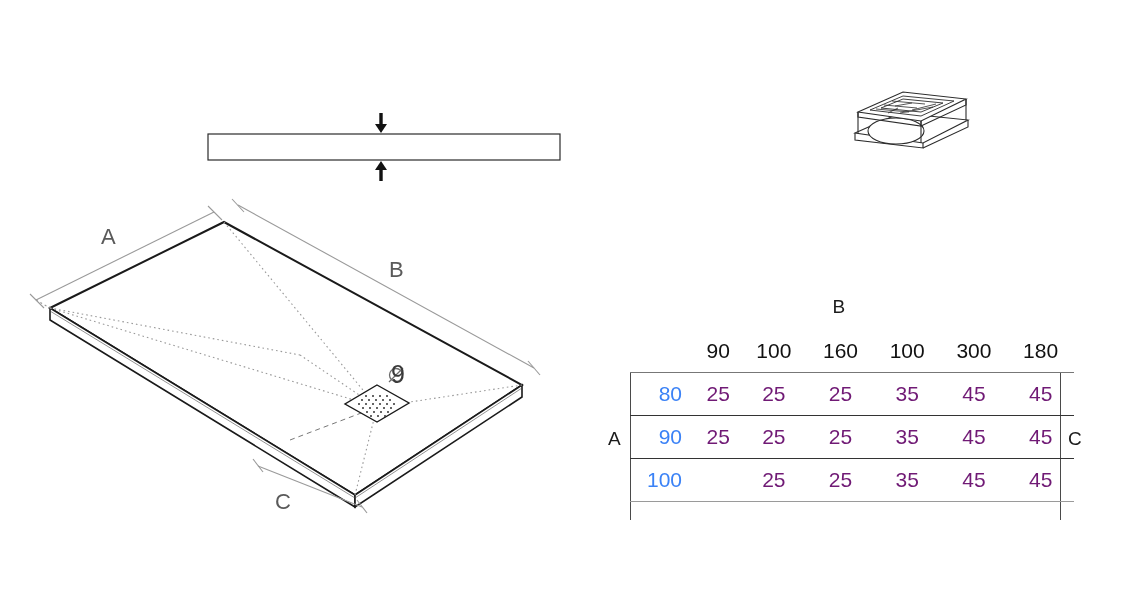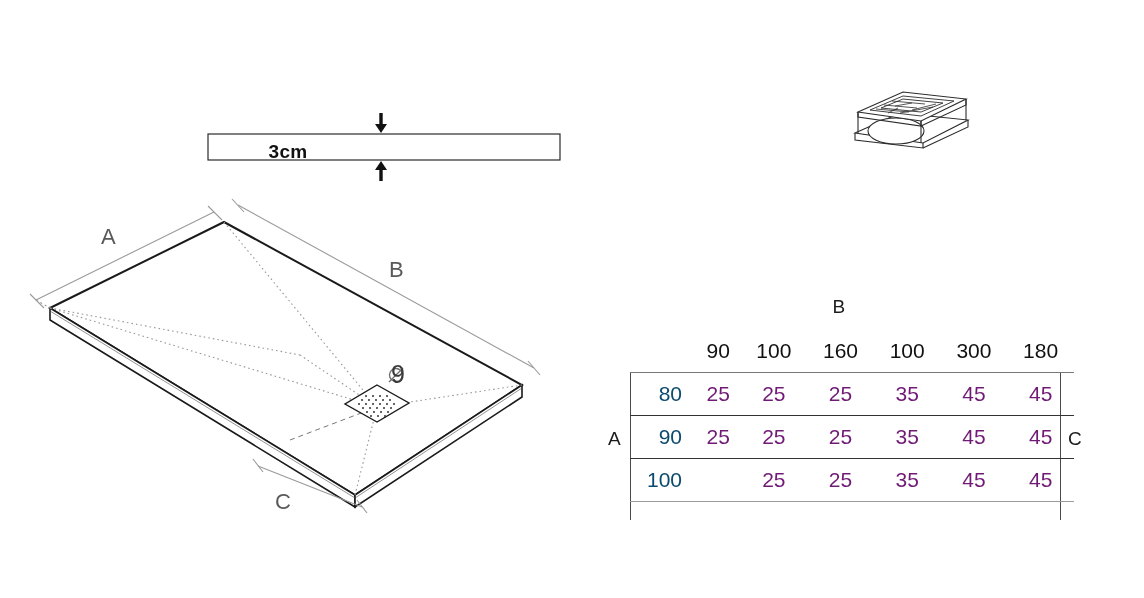--- a/index.html
+++ b/index.html
@@ -43,21 +43,21 @@
     padding:0;margin:0;
     height:42px;
     text-align:center;
     vertical-align:middle;
     font-weight:normal;
     font-size:21px;
     color:#701a75;
   }
   table.sizes th.colhead{font-size:21px;color:#111;}
   table.sizes td.rowhead{
-    font-size:21px;color:#0c4a6e;
+    font-size:21px;color:#3b82f6;
     text-align:right;
     padding-right:14px;
     width:52px;
   }
   table.sizes th.corner{width:52px;}
   .v-dim{color:#8e8e8e;font-weight:normal;}
   .v-bold{color:#111;font-weight:bold;}
   .rule-row td{border-bottom:1.6px solid #333;}
   .rule-last td{border-bottom:1.6px solid #9a9a9a;}
   .hdr-rule td,.hdr-rule th{border-bottom:1.6px solid #777;}
@@ -223,21 +223,20 @@
         <line x1="888" y1="113" x2="898" y2="108"></line>
         <line x1="912" y1="110" x2="936" y2="104"></line>
         <line x1="895" y1="106" x2="912" y2="103"></line>
       </g>
 
       <polyline points="858,112 858,117 921,126 921,121"></polyline>
       <polyline points="921,126 966,105 966,99"></polyline>
     </g>
   </svg>
 
-  <div class="cm-label">3cm</div>
 
   <div class="iso-label lbl-A">A</div>
   <div class="iso-label lbl-B">B</div>
   <div class="iso-label lbl-C">C</div>
 
   <div class="lbl-dia">
     <span class="num">9</span>
   </div>
 
   <div class="tbl-wrap">

